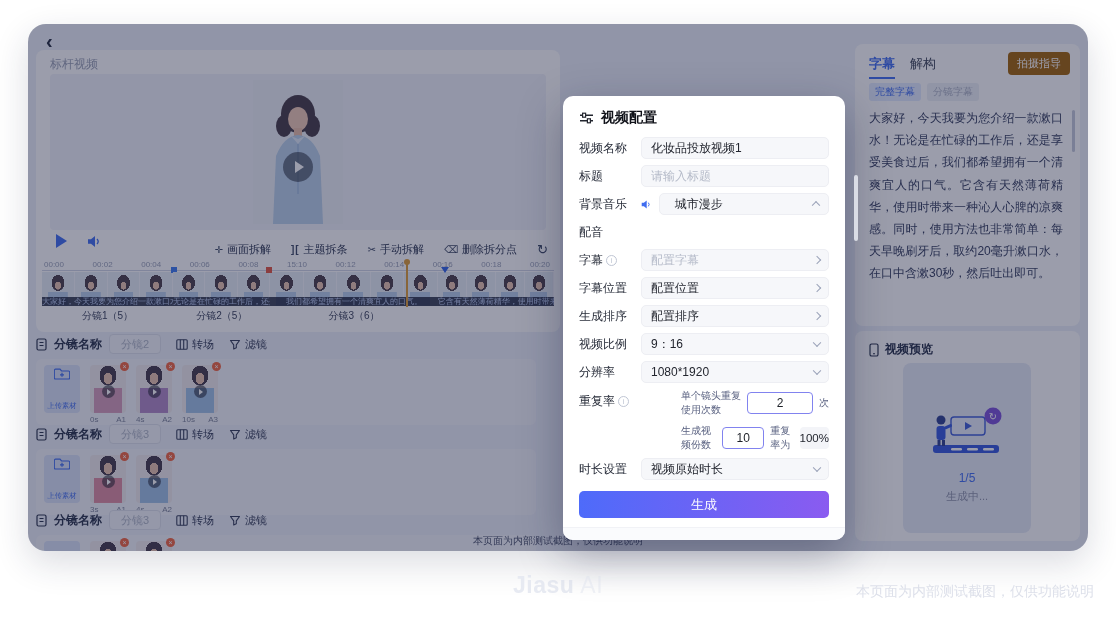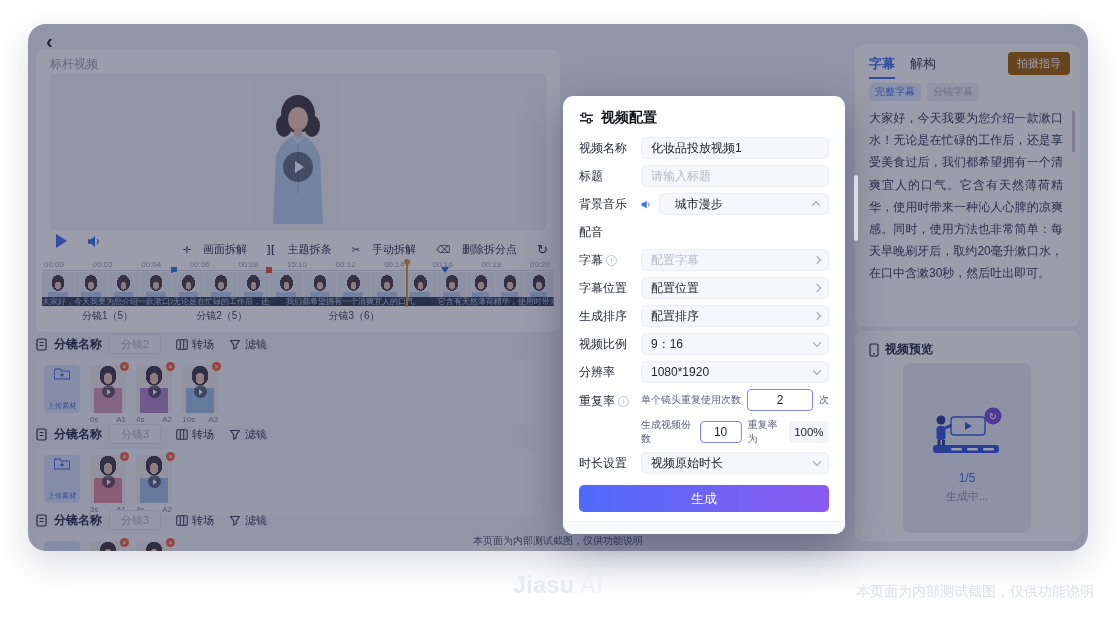--- a/index.html
+++ b/index.html
@@ -26,21 +26,21 @@
   .play-big { position:absolute; left:50%; top:78px; width:30px; height:30px; margin-left:-15px;
     border-radius:50%; background:rgba(20,24,36,.52); cursor:pointer; }
   .play-big::before { content:""; position:absolute; left:12px; top:9px;
     border-left:9px solid #fff; border-top:6px solid transparent; border-bottom:6px solid transparent; }
   .controls { position:absolute; left:20px; top:184px; display:flex; align-items:center; gap:20px; }
   .ctl-play { width:0; height:0; border-left:11px solid #3f6df0;
     border-top:7px solid transparent; border-bottom:7px solid transparent; cursor:pointer; }
 
   .toolbar { position:absolute; right:12px; top:192px; display:flex; gap:20px;
     font-size:11px; color:#2b3550; white-space:nowrap; }
-  .tb-item { display:flex; align-items:center; gap:12px; cursor:pointer; }
+  .tb-item { display:flex; align-items:center; gap:4px; cursor:pointer; }
   .tb-ic { font-size:10px; color:#3a4662; }
   .ic-frame::before { content:"✛"; }
   .ic-theme::before { content:"]["; font-weight:bold; letter-spacing:1px; }
   .ic-manual::before { content:"✂"; }
   .ic-del::before { content:"⌫"; }
   .ic-redo::before { content:"↻"; font-size:13px; }
 
   
   .timeline { position:absolute; left:6px; right:6px; top:208px; height:68px; }
   .ruler { position:relative; height:13px; border-bottom:1px solid #cfd5e4;
@@ -164,21 +164,21 @@
   .chev.down { transform:translateY(-70%) rotate(45deg); }
   .chev.up { transform:translateY(-30%) rotate(-135deg); }
   .chev.right { transform:translateY(-50%) rotate(-45deg); }
   .bgm-ctl { display:flex; align-items:center; gap:7px; }
   .bgm-ctl .box { padding-left:15px; }
   .info { display:inline-block; width:11px; height:11px; border:1px solid #c0c6d4;
     border-radius:50%; color:#c0c6d4; font-size:8px; line-height:10px; text-align:center; }
   .info::before { content:"i"; }
   .rep-row { align-items:flex-start; }
   .rep-row .m-label { margin-top:4px; }
-  .rep-lines { flex:1; display:flex; flex-direction:column; gap:7px; }
+  .rep-lines { flex:1; display:flex; flex-direction:column; gap:7px;margin-left:40px; }
   .rep-line { display:flex; align-items:center; gap:6px; font-size:10px; color:#596180; }
   .rep-input { height:22px; border:1.3px solid #8183ef; border-radius:4px; background:#fff;
     text-align:center; font-size:12px; color:#1d2027; outline:none; font-family:inherit; }
   .w66{width:66px} .w42{width:42px}
   .rate-box { width:46px; height:22px; background:#f3f4f8; border-radius:4px;
     display:flex; align-items:center; justify-content:center; font-size:11.5px; color:#23262f; }
   .gen-btn { display:block; margin:11px 16px 0; width:250px; height:27px; border:none;
     border-radius:5px; background:linear-gradient(90deg,#4e6bfa,#8a5bf0); color:#fff;
     font-size:13px; cursor:pointer; font-family:inherit; }
   .m-foot { height:13px; margin-top:9px; background:#fafbfd; border-top:1px solid #f1f2f6;

